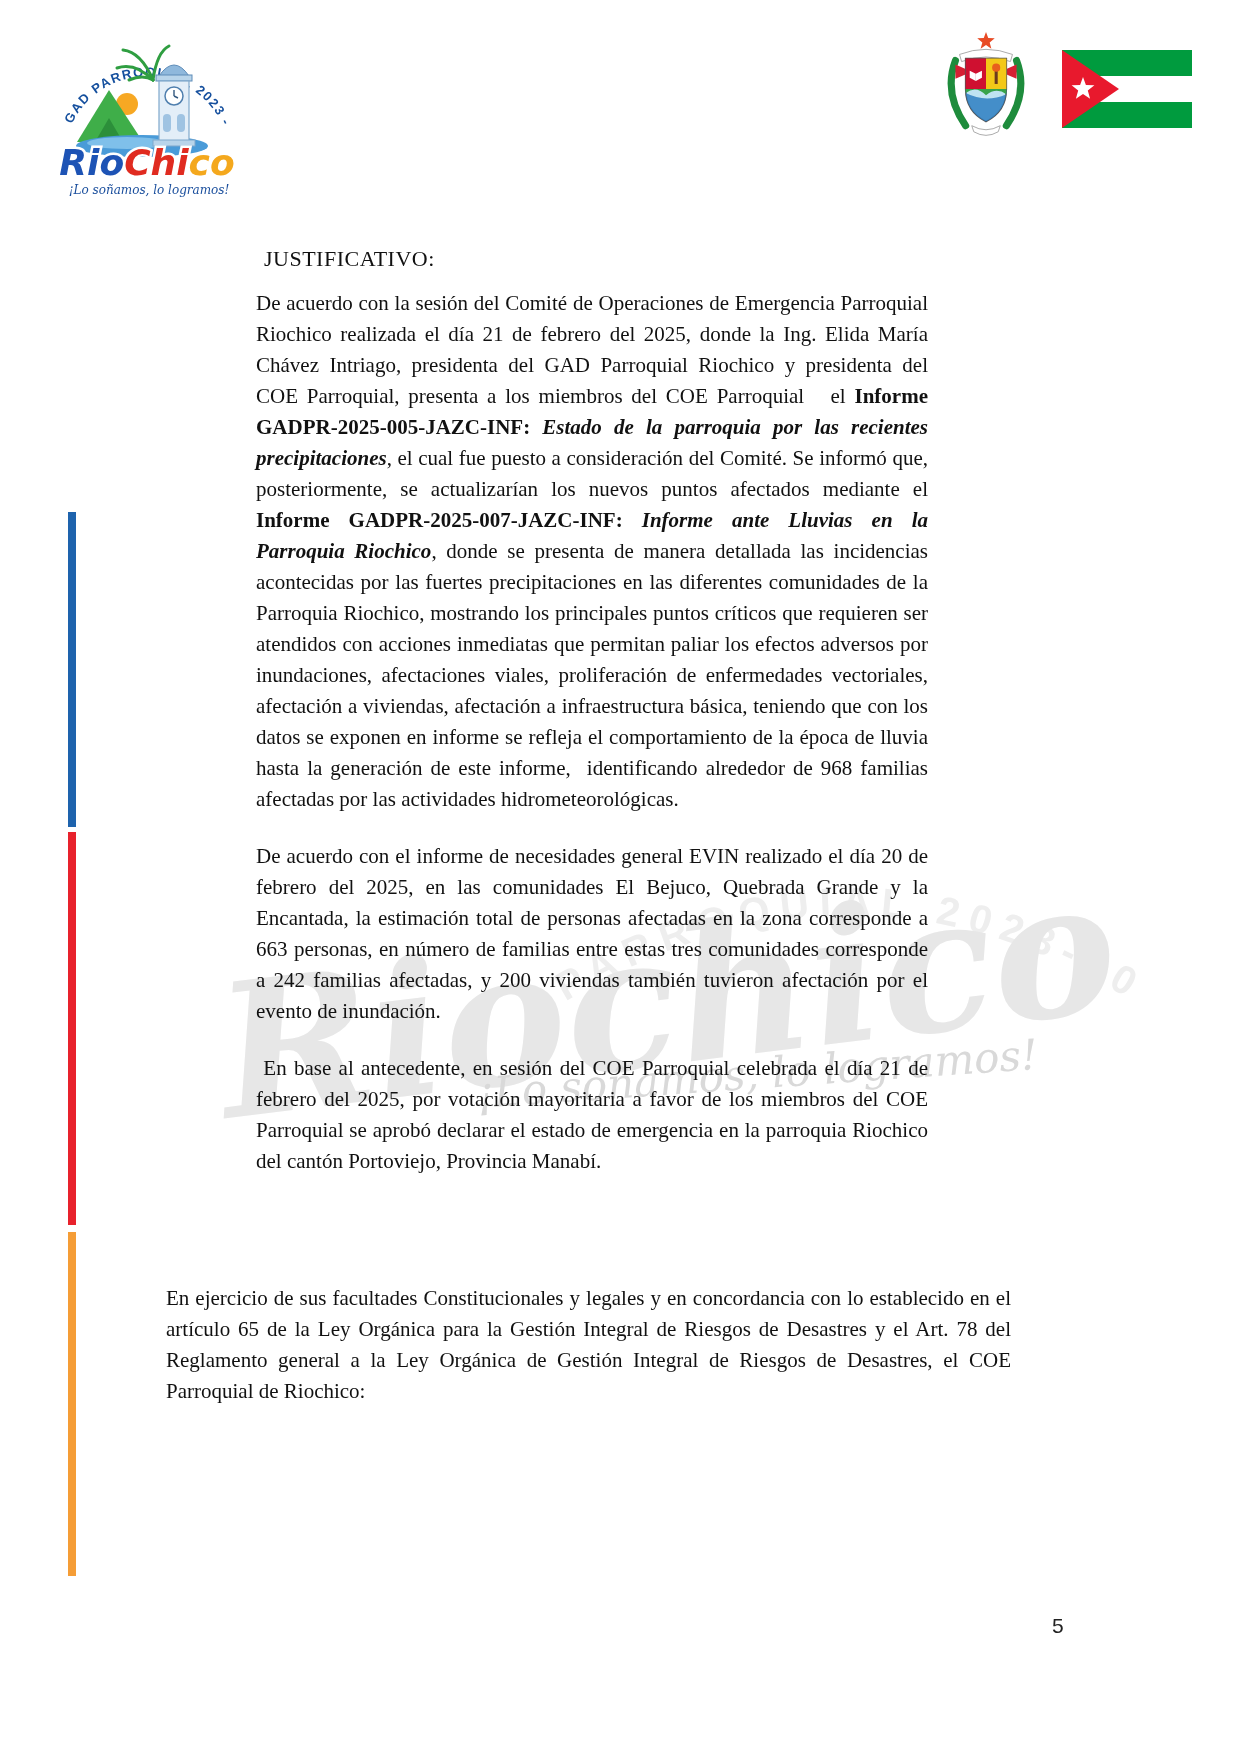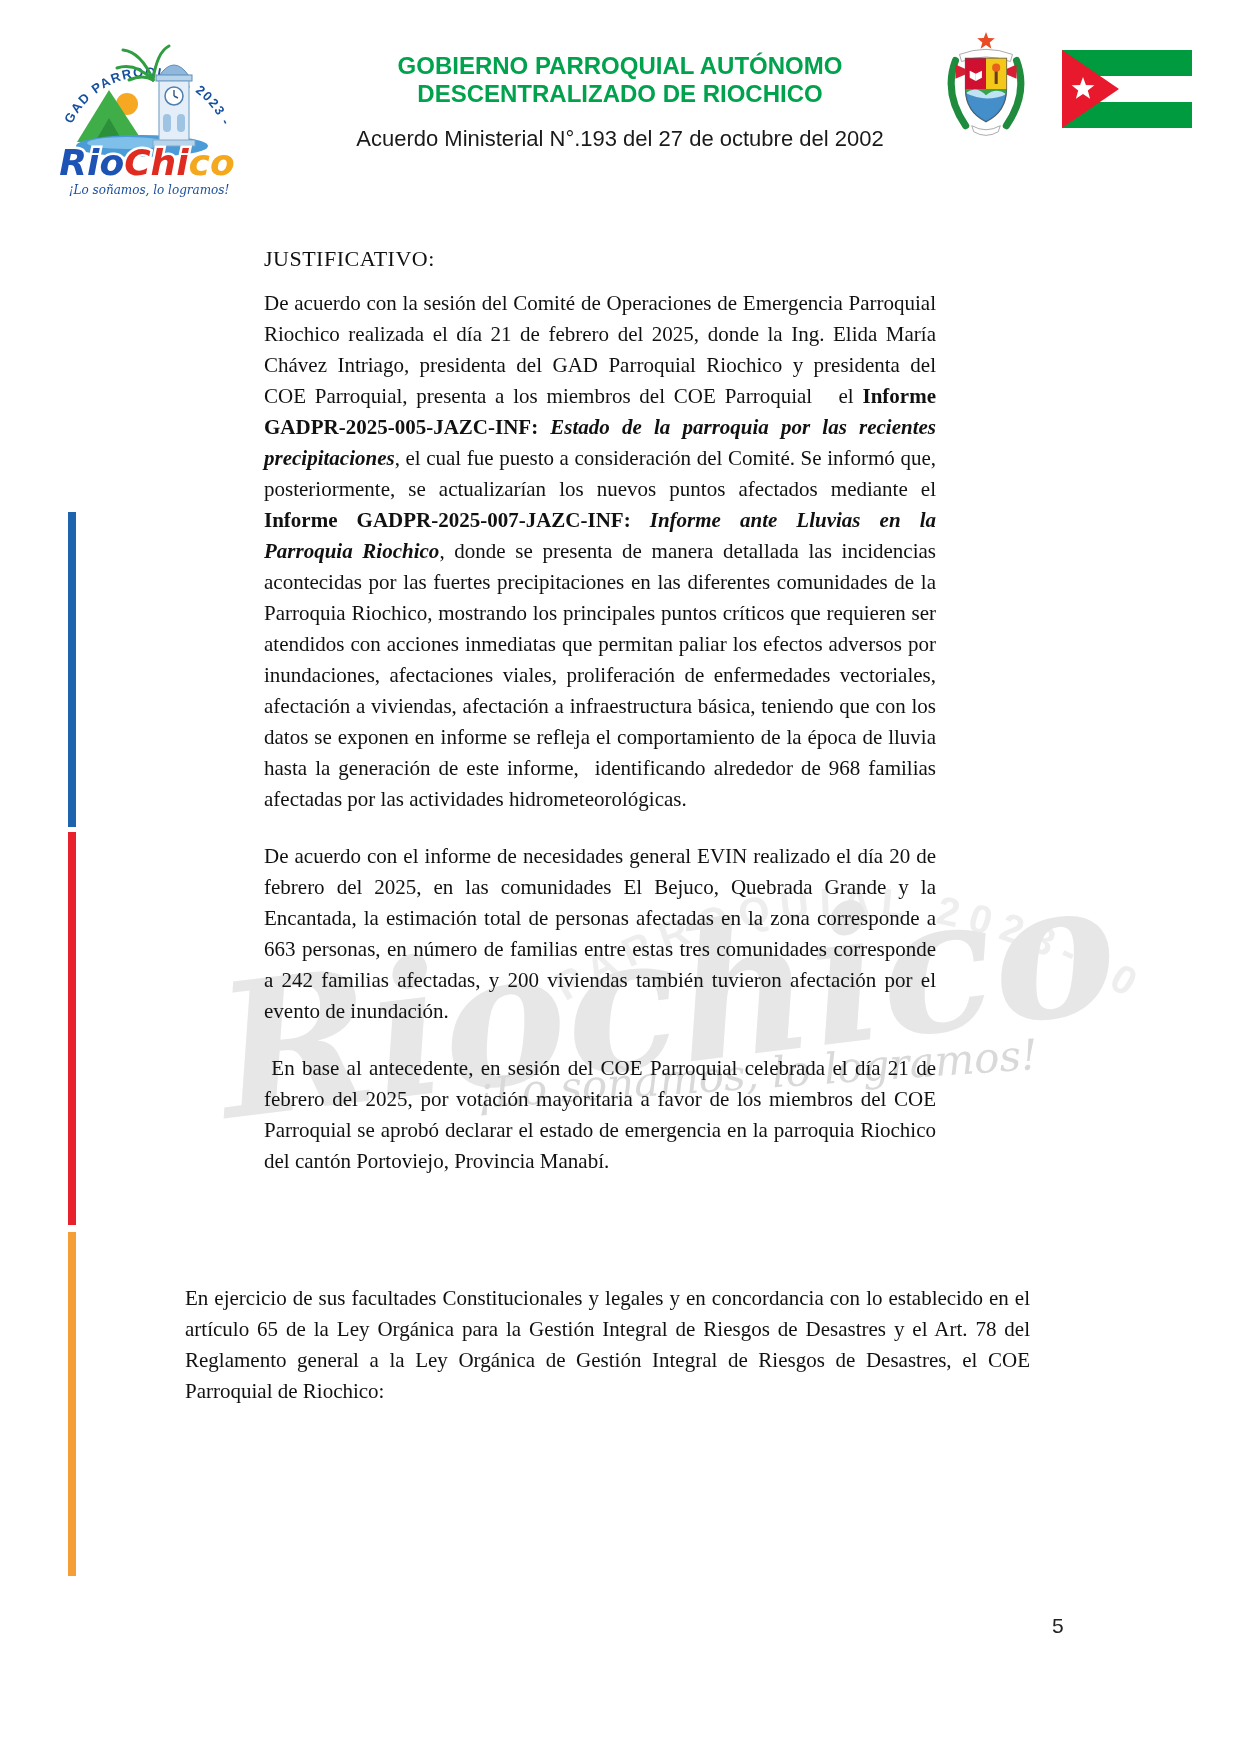--- a/index.html
+++ b/index.html
@@ -20,23 +20,23 @@
   .subtitle{margin-top:18px;font-size:22px;line-height:26px;color:#1a1a1a;}
   .crest{position:absolute;left:941px;top:30px;width:90px;height:114px;z-index:2;}
   .flag{position:absolute;left:1062px;top:50px;width:130px;height:78px;z-index:2;}
   
   .bar{position:absolute;left:68px;width:8px;z-index:2;}
   .bar-blue{top:512px;height:315px;}
   .bar-red{top:832px;height:393px;}
   .bar-orange{top:1232px;height:344px;}
   
   .heading{position:absolute;left:264px;top:246px;z-index:3;font-weight:normal;font-size:22px;letter-spacing:0.5px;}
-  .content{position:absolute;left:264px;top:288px;width:672px;z-index:3;}
+  .content{position:absolute;left:256px;top:288px;width:672px;z-index:3;}
   .content p{margin:0 0 26px 0;font-size:21px;line-height:31px;text-align:justify;white-space:pre-wrap;}
-  .p4{position:absolute;left:185px;top:1283px;width:845px;z-index:3;margin:0;
+  .p4{position:absolute;left:166px;top:1283px;width:845px;z-index:3;margin:0;
       font-size:21px;line-height:31px;text-align:justify;white-space:pre-wrap;}
   .page-number{position:absolute;left:1052px;top:1614px;z-index:3;
       font-family:"Liberation Sans","DejaVu Sans",sans-serif;font-size:21px;color:#222;}
   
   .logo-arc{font-family:"Liberation Sans","DejaVu Sans",sans-serif;font-weight:bold;fill:#16509e;font-size:13px;letter-spacing:1.5px;}
   .logo-word{font-family:"DejaVu Sans","Liberation Sans",sans-serif;font-weight:bold;font-style:italic;font-size:36px;
       stroke:#ffffff;stroke-width:5px;paint-order:stroke;}
   .logo-tag{font-family:"DejaVu Serif",serif;font-style:italic;font-size:12px;fill:#1b4f9d;}
 </style>
 </head>
@@ -90,25 +90,20 @@
         <path d="M96,58 Q86,52 72,58"></path>
       </g>
 
       <text class="logo-word" x="90" y="153" text-anchor="middle">
         <tspan fill="#1d53b5">Rio</tspan><tspan fill="#e02b20">Chi</tspan><tspan fill="#f4a81d">co</tspan>
       </text>
       <text class="logo-tag" x="92" y="172" text-anchor="middle">¡Lo soñamos, lo logramos!</text>
     </svg>
   </div>
 
-  <div class="header-text">
-    <div class="title" style="color:#00a24d">GOBIERNO PARROQUIAL AUTÓNOMO</div>
-    <div class="title" style="color:#00a24d">DESCENTRALIZADO DE RIOCHICO</div>
-    <div class="subtitle">Acuerdo Ministerial N°.193 del 27 de octubre del 2002</div>
-  </div>
 
   <div class="crest">
     <svg viewBox="0 0 88 112" width="90" height="114">
       <polygon points="44,2 46.2,7.9 52.6,8.2 47.6,12.2 49.3,18.3 44,14.8 38.7,18.3 40.4,12.2 35.4,8.2 41.8,7.9" fill="#e84b25"></polygon>
       <path d="M18,24 Q44,14 70,24 L68,31 Q44,22 20,31 Z" fill="#ffffff" stroke="#999999" stroke-width="0.8"></path>
       <path d="M14,30 Q2,62 24,94" stroke="#1e8c3c" stroke-width="7" fill="none" stroke-linecap="round"></path>
       <path d="M74,30 Q86,62 64,94" stroke="#1e8c3c" stroke-width="7" fill="none" stroke-linecap="round"></path>
       <polygon points="14,34 30,41 14,48" fill="#d61f33"></polygon>
       <polygon points="74,34 58,41 74,48" fill="#d61f33"></polygon>
       <g>

